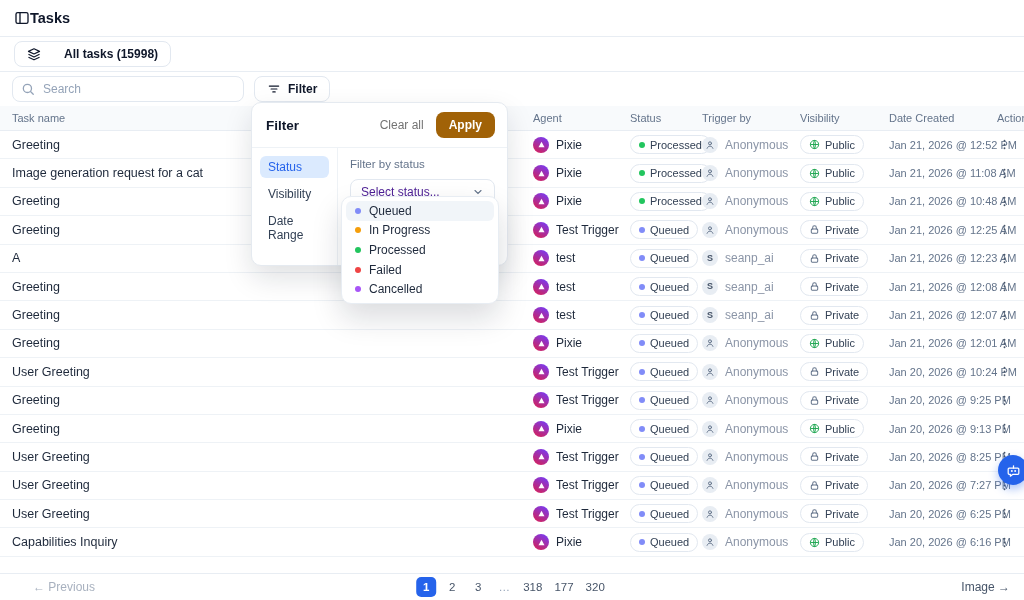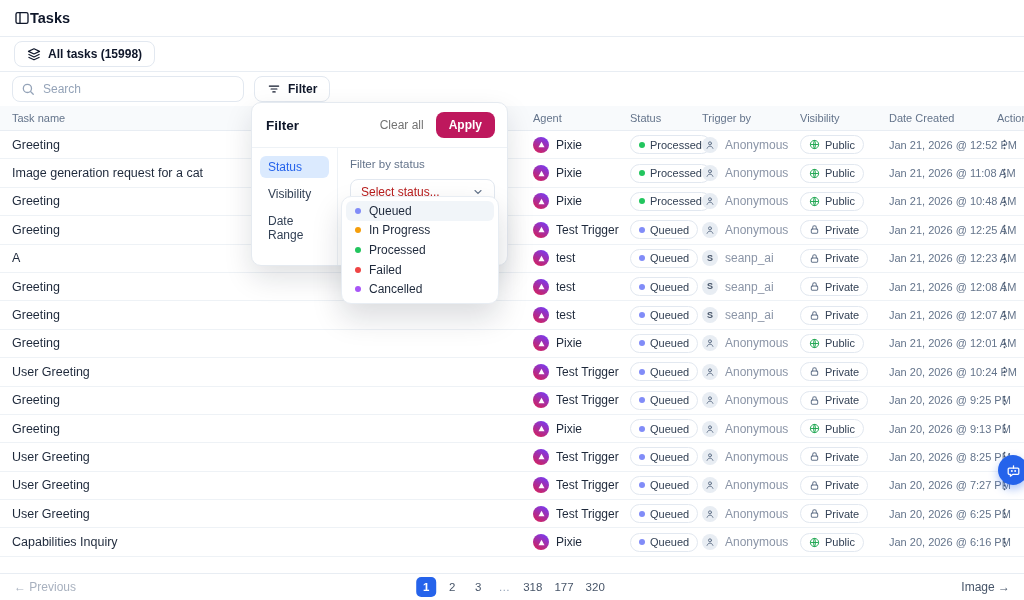--- a/index.html
+++ b/index.html
@@ -13,21 +13,21 @@
   svg { display:block; }
 
   
   .app-header { position:absolute; top:0; left:0; right:0; height:37px;
     border-bottom:1px solid #e8edf3; display:flex; align-items:center; padding:0 14px; }
   .app-title { font-size:14.5px; font-weight:700; }
 
   
   .tabs-bar { position:absolute; top:37px; left:0; right:0; height:35px;
     border-bottom:1px solid #e8edf3; display:flex; align-items:center; padding:0 14px; }
-  .all-tasks-btn { display:inline-flex; align-items:center; gap:7px; background:#fff;
+  .all-tasks-btn { display:inline-flex; align-items:center; gap:23px; background:#fff;
     border:1px solid #e2e8f0; border-radius:8px; padding:5px 12px;
     font-size:12px; font-weight:600; color:#0f172a; cursor:pointer; }
 
   
   .toolbar { position:absolute; top:72px; left:0; right:0; height:34px;
     display:flex; align-items:center; padding:0 12px; gap:10px; }
   .search-box { position:relative; width:232px; }
   .search-input { width:100%; height:26px; border:1px solid #e2e8f0; border-radius:8px;
     padding:0 10px 0 30px; font-size:12px; color:#0369a1; outline:none;
     font-family:"Liberation Sans","DejaVu Sans",sans-serif; }
@@ -64,49 +64,49 @@
   .vis-pill.private .lock-icon { display:block; }
   .date-text { font-size:11px; color:#64748b; }
   .cell.action { justify-content:center; padding-left:0; }
   .kebab { width:22px; height:22px; display:flex; align-items:center; justify-content:center;
     cursor:pointer; border-radius:5px; }
 
   
   .pagination { position:absolute; left:0; right:0; bottom:0; height:27px;
     border-top:1px solid #e8edf3; background:#fff; display:flex; align-items:center;
     padding:0 14px; font-size:12px; }
-  .prev { color:#a8b1bf; margin-right:auto; cursor:default; }
+  .prev { color:#a8b1bf; margin-right:auto; cursor:default;margin-left:19px; }
   .pages { position:absolute; left:50%; transform:translateX(-50%); top:0; bottom:0;
     display:flex; align-items:center; gap:6px; }
   .page { min-width:20px; height:20px; padding:0 3px; display:flex; align-items:center;
     justify-content:center; border-radius:5px; font-size:11.5px; color:#475569; cursor:pointer; }
   .page.active { background:#2563eb; color:#fff; font-weight:600; }
   .page.ellipsis { color:#94a3b8; cursor:default; }
   .next { margin-left:auto; color:#475569; cursor:pointer; }
 
   
   .filter-popover { position:absolute; left:251px; top:102px; width:257px; background:#fff;
     border:1px solid #e5eaf0; border-radius:10px; box-shadow:0 12px 28px rgba(15,23,42,.13);
     z-index:20; }
   .fp-header { display:flex; align-items:center; gap:12px; padding:9px 12px 9px 14px; }
   .fp-title { font-size:13.5px; font-weight:700; flex:1; }
   .fp-clear { font-size:12px; color:#737373; cursor:pointer; }
-  .fp-apply { background:#be185d; color:#fff; border:none; border-radius:8px; padding:6px 13px;
+  .fp-apply { background:#a16207; color:#fff; border:none; border-radius:8px; padding:6px 13px;
     font-size:12px; font-weight:600; cursor:pointer;
     font-family:"Liberation Sans","DejaVu Sans",sans-serif; }
   .fp-body { display:flex; border-top:1px solid #eef2f6; min-height:118px; }
   .fp-nav { width:86px; padding:8px; border-right:1px solid #eef2f6; display:flex;
     flex-direction:column; gap:5px; }
   .fp-nav-item { font-size:12px; color:#334155; padding:4px 8px; border-radius:6px; cursor:pointer; }
   .fp-nav-item.active { background:#dbeafe; color:#2563eb; }
   .fp-content { flex:1; padding:10px 12px; }
   .fp-label { font-size:11.5px; color:#64748b; }
   .fp-select { margin-top:9px; height:26px; border:1px solid #e2e8f0; border-radius:8px;
     display:flex; align-items:center; justify-content:space-between; padding:0 10px;
-    font-size:12px; color:#b91c1c; cursor:pointer; }
+    font-size:12px; color:#4c1d95; cursor:pointer; }
 
   
   .status-dropdown { position:absolute; left:341px; top:196px; width:158px; background:#fff;
     border:1px solid #e8edf3; border-radius:10px; box-shadow:0 14px 30px rgba(15,23,42,.15);
     padding:4px; z-index:30; }
   .sd-option { height:19.6px; display:flex; align-items:center; gap:8px; padding:0 9px;
     border-radius:6px; font-size:12px; color:#1e293b; cursor:pointer; }
   .sd-option.highlighted { background:#f1f5f9; }
 
   

